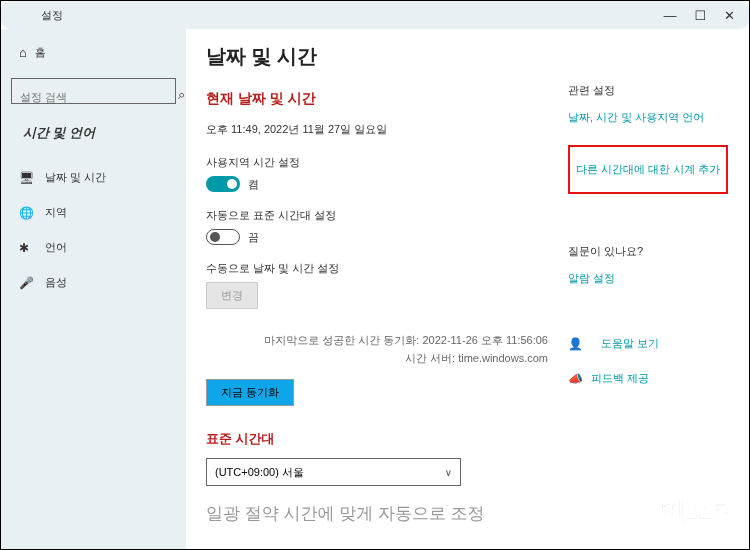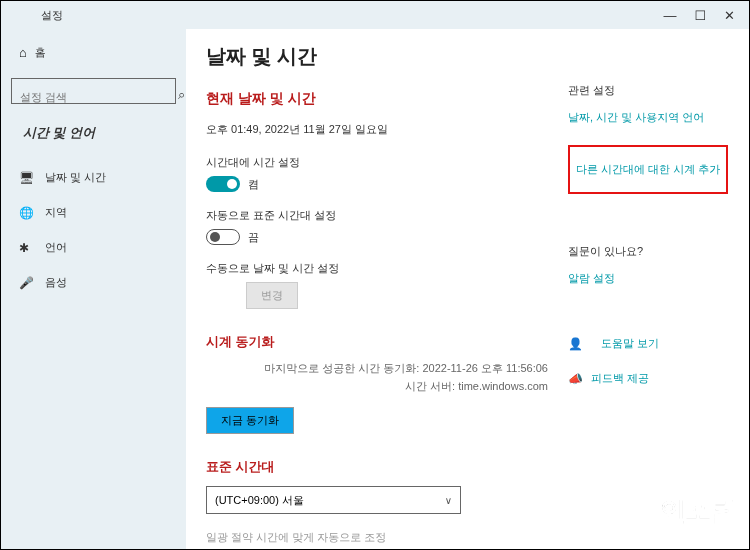--- a/index.html
+++ b/index.html
@@ -1,17 +1,17 @@
 <!DOCTYPE html>
 <html><head>
   <meta charset="utf-8">
   <style>
     * { margin: 0; padding: 0; box-sizing: border-box; font-family: "Segoe UI", "Malgun Gothic", sans-serif; }
     body { width: 750px; height: 550px; background: #fff; overflow: hidden; position: relative; border: 1px solid #000; }
-    .titlebar { height: 28px; display: flex; align-items: center; padding: 5px 8px; background: #e8f0f4; }
+    .titlebar { height: 28px; display: flex; align-items: center; padding: 5px 8px; background: #e8f0f4; border-radius: 9px; }
     .titlebar-title { font-size: 11px; color: #333; padding-left: 32px; }
     .titlebar-controls { margin-left: auto; display: flex; gap: 18px; align-items: center; padding-right: 6px; }
     .tb-btn { font-size: 13px; color: #333; cursor: pointer; }
     .container { display: flex; height: calc(100% - 28px); }
     .sidebar { width: 185px; background: #e8f0f4; padding: 10px 0 0 0; }
     .home-row { display: flex; align-items: center; gap: 8px; padding: 6px 18px; margin-bottom: 12px; }
     .home-icon { font-size: 13px; }
     .home-text { font-size: 11px; color: #333; }
     .search-wrap { margin: 0 10px 14px 10px; border: 1px solid #666; display: flex; align-items: flex-end; height: 26px; background: #e8f0f4; }
     .search-input { flex: 1; border: none; background: transparent; font-size: 11px; padding: 0 8px; outline: none; color: #666; }
@@ -28,25 +28,25 @@
     .setting-label { font-size: 11px; color: #333; margin-bottom: 6px; }
     .toggle-row { display: flex; align-items: center; gap: 8px; margin-bottom: 16px; }
     .toggle { width: 34px; height: 16px; border-radius: 10px; position: relative; cursor: pointer; }
     .toggle.on { background: #0099a8; }
     .toggle.off { background: #fff; border: 1px solid #555; }
     .toggle .knob { width: 10px; height: 10px; border-radius: 50%; position: absolute; top: 50%; transform: translateY(-50%); }
     .toggle.on .knob { background: #fff; right: 3px; }
     .toggle.off .knob { background: #555; left: 3px; }
     .toggle-text { font-size: 11px; color: #333; }
     .btn { border: 1px solid #999; background: #0ea5e9; font-size: 11px; padding: 5px 14px; cursor: pointer; }
-    .btn.disabled { background: #e5e5e5; color: #999; cursor: default; border-color: #ccc; margin-left: 40px; }
+    .btn.disabled { background: #e5e5e5; color: #999; cursor: default; border-color: #ccc; }
     .sync-text { font-size: 11px; color: #666; margin-bottom: 3px; text-align: right; }
     .dropdown { width: 255px; height: 28px; border: 1px solid #666; display: flex; align-items: center; justify-content: space-between; padding: 0 8px; font-size: 11px; cursor: pointer; margin-bottom: 16px; }
     .chevron { font-size: 10px; color: #555; }
-    .dst-label { font-size: 11px; color: #999; margin-bottom: 6px; }
+    .dst-label { font-size: 17px; color: #999; margin-bottom: 6px; }
     .aside { width: 165px; padding-top: 40px; }
     .aside-heading { font-size: 11px; font-weight: 400; margin-bottom: 12px; color: #333; }
     .aside-link { font-size: 11px; color: #0099a8; margin-bottom: 10px; cursor: pointer; }
     .aside-link.highlighted { border: 2px solid #e51313; padding: 15px 6px; margin-bottom: 24px; display: inline-block; }
     .aside-section { margin-bottom: 26px; }
     .aside-icon-row { display: flex; align-items: center; gap: 8px; margin-bottom: 10px; }
     .aside-icon { font-size: 12px; color: #0078d4; }
     .watermark { position: absolute; right: 14px; bottom: 20px; font-size: 26px; font-weight: 900; color: #222; -webkit-text-stroke: 1px #fff; letter-spacing: -1px; }
     .spacer-14 { height: 14px; }
     .spacer-10 { height: 10px; }
@@ -90,44 +90,43 @@
     <div class="nav-item">
       <span class="nav-icon">🎤</span>
       <span>음성</span>
     </div>
   </div>
 
   <div class="main">
     <div class="content">
       <div class="page-title">날짜 및 시간</div>
       <div class="section-title main-sub">현재 날짜 및 시간</div>
-      <div class="date-text">오후 01:49, 2022년 11월 27일 일요일</div>
+      <div class="date-text">오후 11:49, 2022년 11월 27일 일요일</div>
 
-      <div class="setting-label">시간대에 시간 설정</div>
+      <div class="setting-label">사용지역 시간 설정</div>
       <div class="toggle-row">
         <div class="toggle on">
             <div class="knob"></div>
           </div>
         <span class="toggle-text">켬</span>
       </div>
 
       <div class="setting-label">자동으로 표준 시간대 설정</div>
       <div class="toggle-row">
         <div class="toggle off">
             <div class="knob"></div>
           </div>
         <span class="toggle-text">끔</span>
       </div>
 
       <div class="setting-label">수동으로 날짜 및 시간 설정</div>
       <button class="btn disabled">변경</button>
 
       <div class="spacer-24"></div>
 
-      <div class="section-title">시계 동기화</div>
       <div class="sync-text">마지막으로 성공한 시간 동기화: 2022-11-26 오후 11:56:06</div>
       <div class="sync-text">시간 서버: time.windows.com</div>
       <div class="spacer-10"></div>
       <button class="btn">지금 동기화</button>
 
       <div class="spacer-24"></div>
 
       <div class="section-title">표준 시간대</div>
       <div class="dropdown">
         <span>(UTC+09:00) 서울</span>

